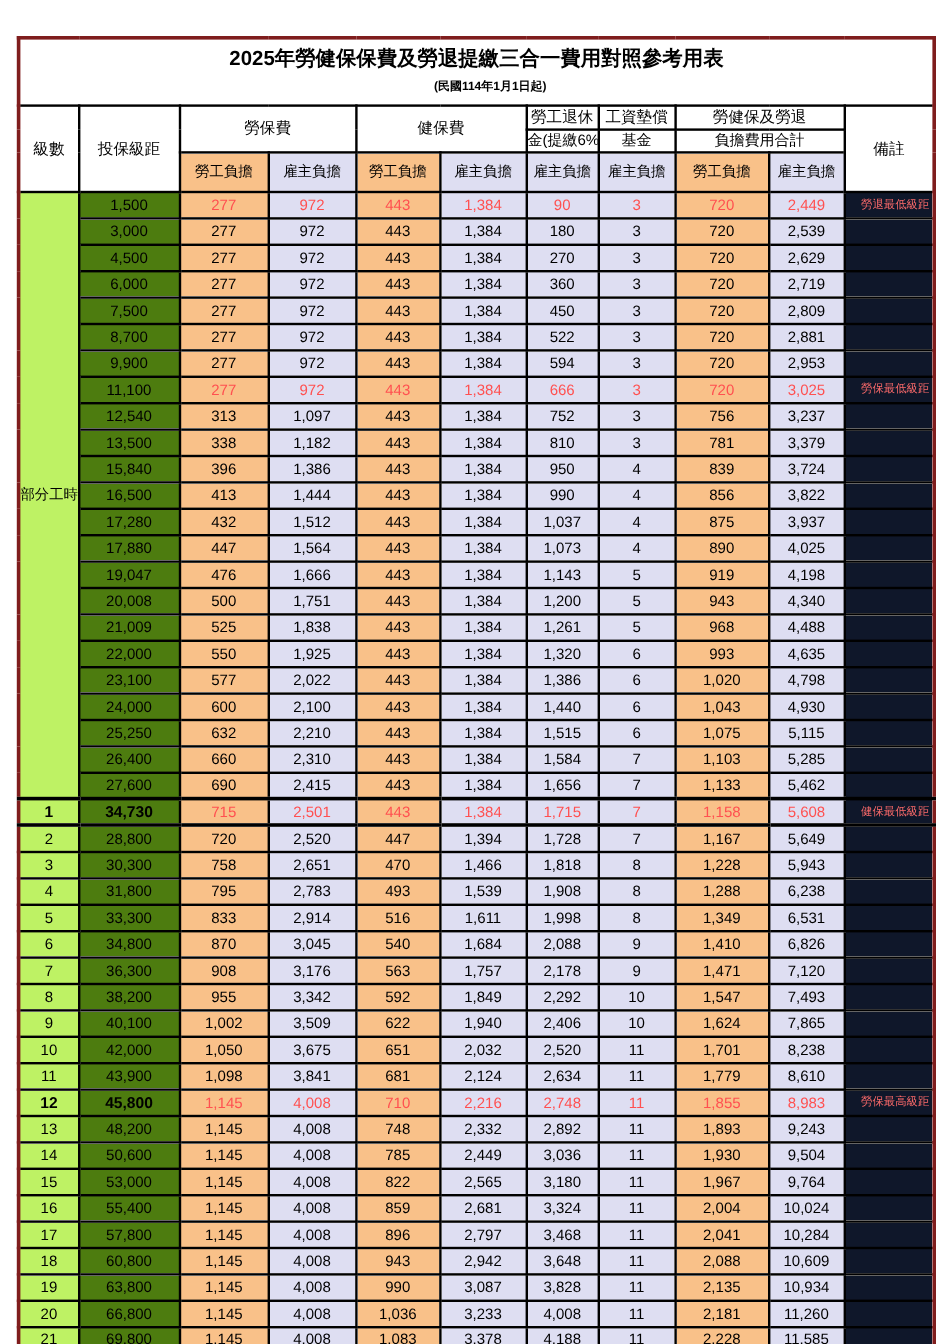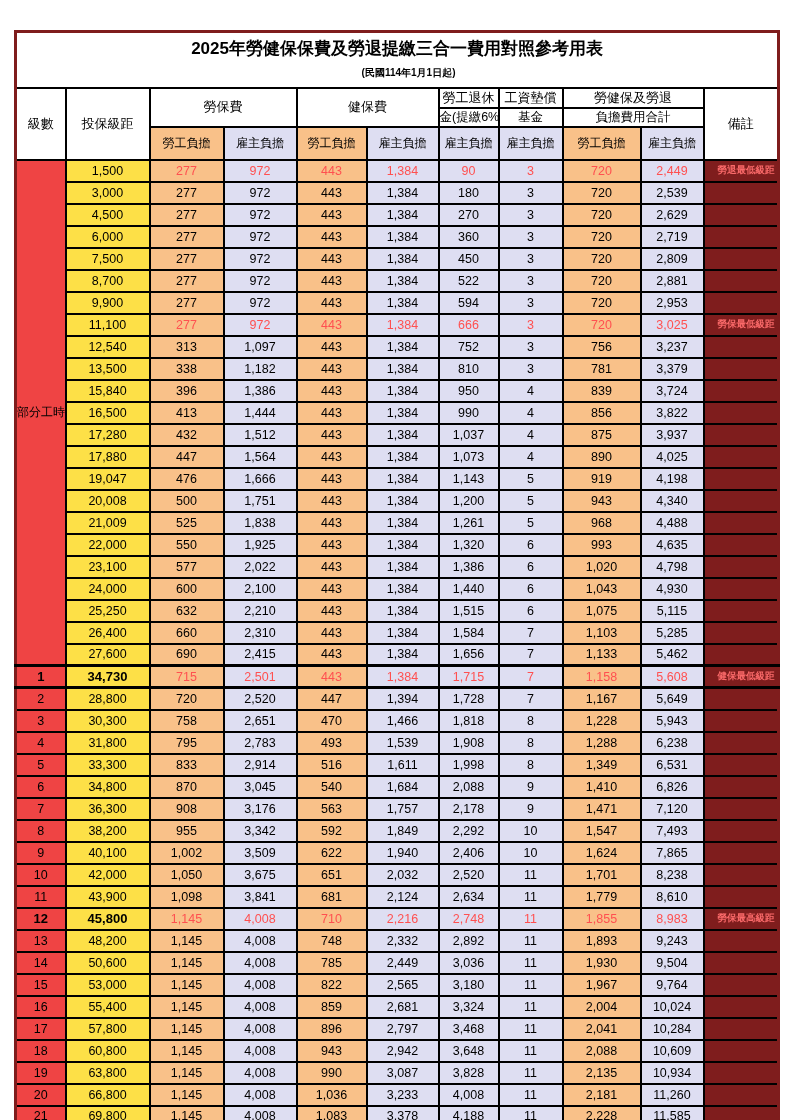--- a/index.html
+++ b/index.html
@@ -27,24 +27,24 @@
   .title-cell { height: 56px; background: #fff; }
   .title-line { font-size: 17px; font-weight: bold; line-height: 26px; }
   .subtitle-line { font-size: 10px; font-weight: bold; line-height: 22px; margin-left: 23px; }
   th.g1 { height: 20px; font-size: 13px; font-weight: normal; background: #fff; }
   th.g2 { height: 18px; font-size: 12.5px; font-weight: normal; background: #fff; }
   th.sub { height: 33px; font-size: 12px; font-weight: normal; margin-left: 36px; }
   .bg-emp { background: #F9C189; }
   .bg-er  { background: #DEDEF2; }
   tbody tr { height: 22px; }
   tbody td { font-size: 12.5px; }
-  td.level { background: #ef4444; font-size: 12.5px; margin-left: 42px; }
+  td.level { background: #bef264; font-size: 12.5px; margin-left: 42px; }
   td.level.part { font-size: 12px; letter-spacing: 0; }
-  td.bracket { background: #fde047; font-size: 12.5px; }
-  td.remark { background: #7f1d1d; font-size: 9.5px; font-weight: bold; color: #FB6A6A; padding: 0 13px; }
+  td.bracket { background: #4d7c0f; font-size: 12.5px; }
+  td.remark { background: #0f172a; font-size: 9.5px; font-weight: normal; color: #FB6A6A; padding: 0 13px; }
   tr.hl td.val { color: #FF5050; }
   td.b { font-weight: bold; font-size: 13px; }
   tr.sep td { border-top: 3px solid #000; border-bottom: 3px solid #000; }
 </style>
 </head>
 <body>
 
 <div class="page">
   <table class="premium">
     <colgroup>

